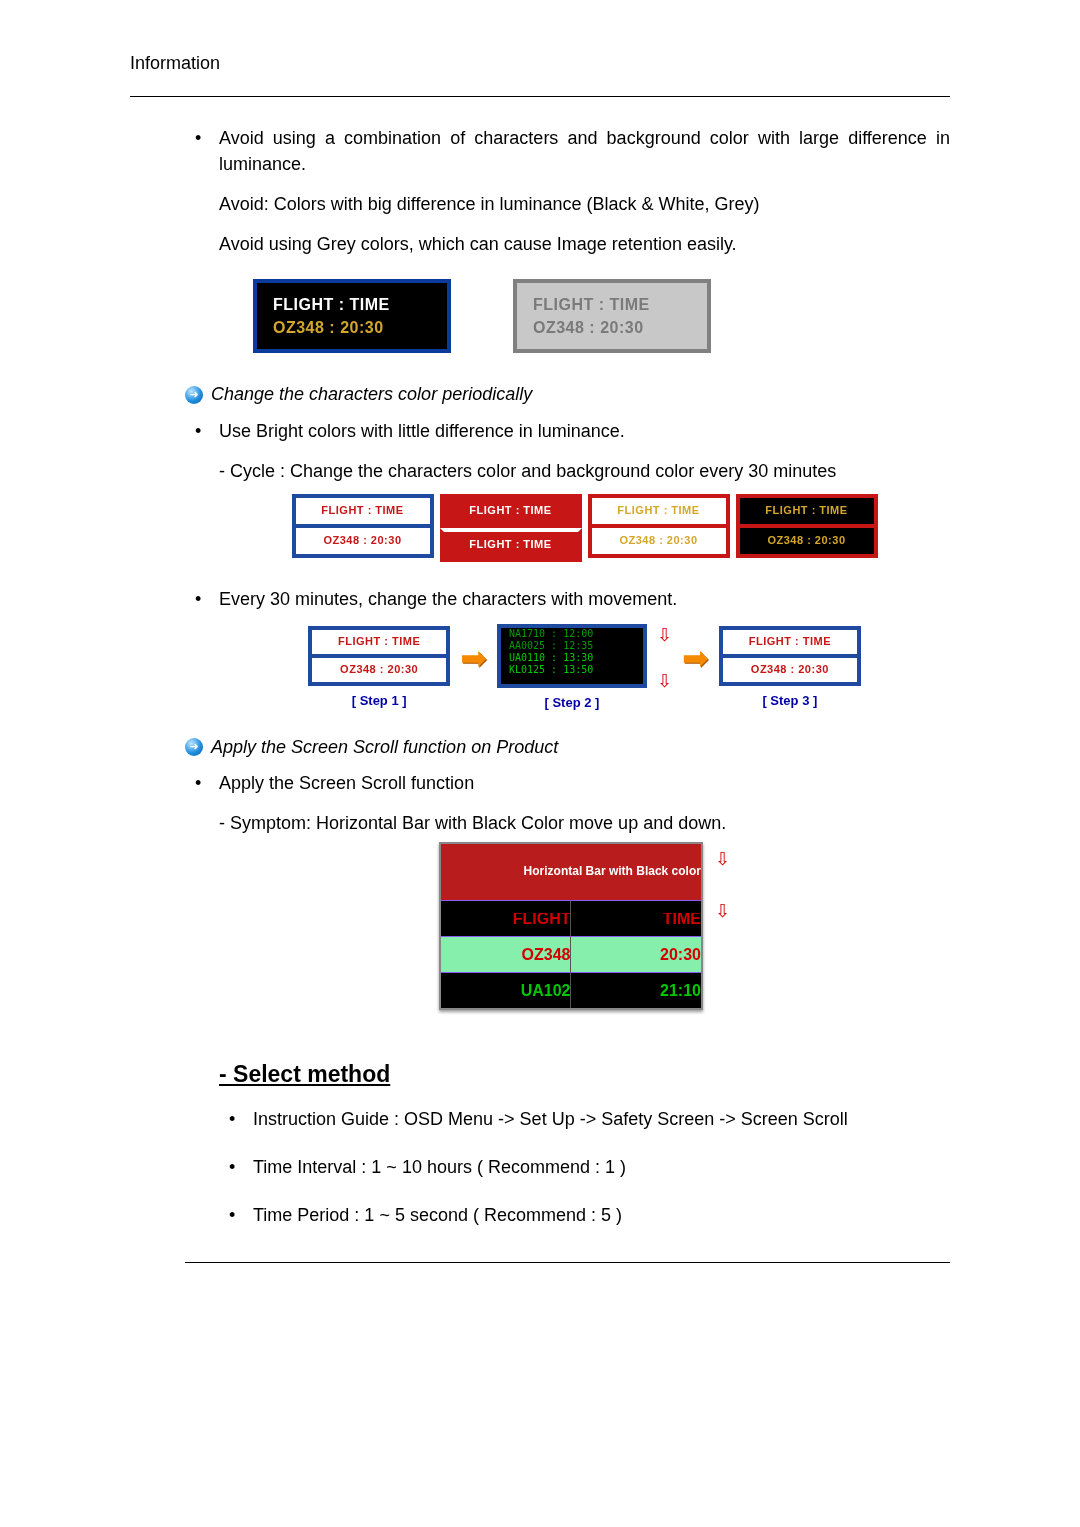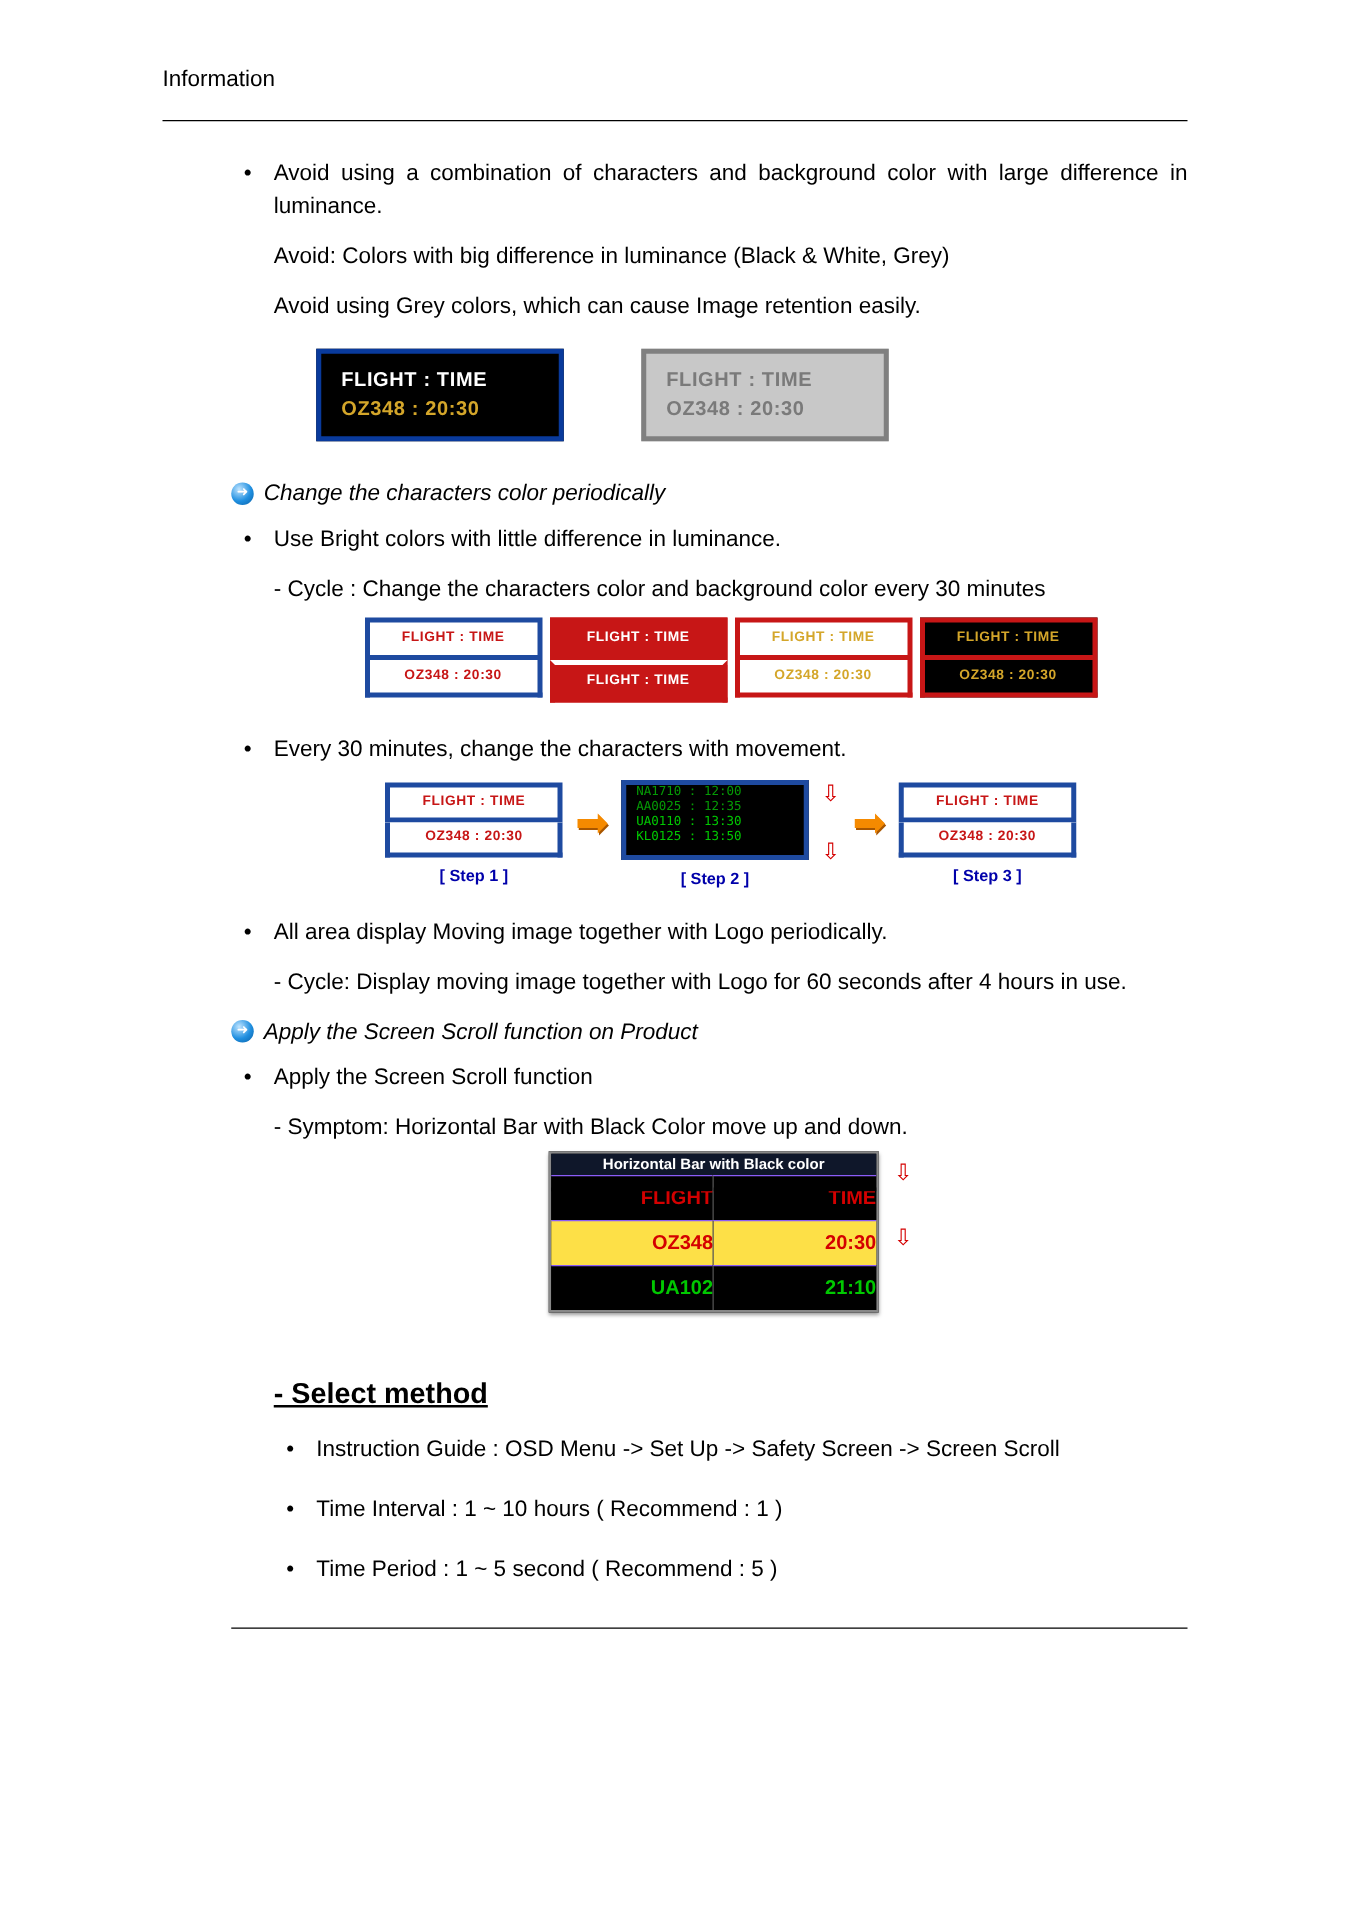--- a/index.html
+++ b/index.html
@@ -172,33 +172,33 @@
   .fig4-wrap {
     display:flex; justify-content:center; gap:12px; padding: 6px 0 10px 0;
   }
   .fig4 {
     width: 260px;
     border: 2px solid #888;
     background: #000;
     box-shadow: 0 2px 3px rgba(0,0,0,0.4);
   }
   .f4-title {
-    background:#0f172a; color:#fff; text-align:center; font-size:12px; font-weight:700;
-    padding:0 0;
+    background:#b91c1c; color:#fff; text-align:right; font-size:12px; font-weight:700;
+    padding:19px 0;
   }
   .f4-row { display:flex; }
   .f4-cell {
     flex:1; text-align:right; font-weight:900; font-size:16px;
     font-family:Liberation Sans, sans-serif;
     padding:6px 0; border-top:1px solid #8b5cf6;
   }
   .f4-r0 { background:#000; }
   .f4-r0 .f4-cell { color:#d40000; position:relative; }
   .f4-r0 .barline { position:absolute; left:0; right:0; top:9px; height:3px; background:#000; }
-  .f4-r1 { background:#fde047; }
+  .f4-r1 { background:#86efac; }
   .f4-r1 .f4-cell { color:#d40000; }
   .f4-r2 { background:#000; }
   .f4-r2 .f4-cell { color:#00c800; }
   .f4-cell + .f4-cell { border-left:1px solid #555; }
   .fig4-pins { display:flex; flex-direction:column; gap:26px; padding-top:4px; }
 
   .select-method {
     font-size: 23px;
     font-weight: 700;
     margin: 38px 0 14px 0;
@@ -309,24 +309,20 @@
           <div class="f3-col">
             <div class="f3-tile f3-plain">
               <div class="f3-cell c0">FLIGHT : TIME</div>
               <div class="f3-cell c1">OZ348   : 20:30</div>
             </div>
             <div class="step-label">[ Step 3 ]</div>
           </div>
         </div>
       </li>
 
-      <li>
-        <span>All area display Moving image together with Logo periodically.</span>
-        <div class="sub">- Cycle: Display moving image together with Logo for 60 seconds after 4 hours in use.</div>
-      </li>
 
     </ul>
 
     <div class="arrow-head">
       <span class="icon">➜</span>
       <span class="txt">Apply the Screen Scroll function on Product</span>
     </div>
 
     <ul class="bullets">
       <li>

